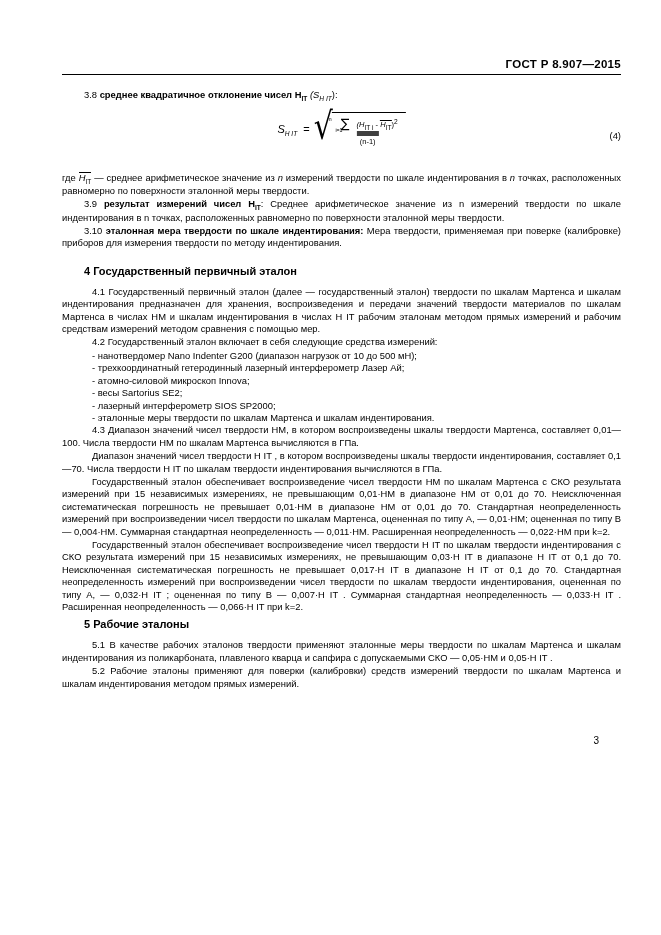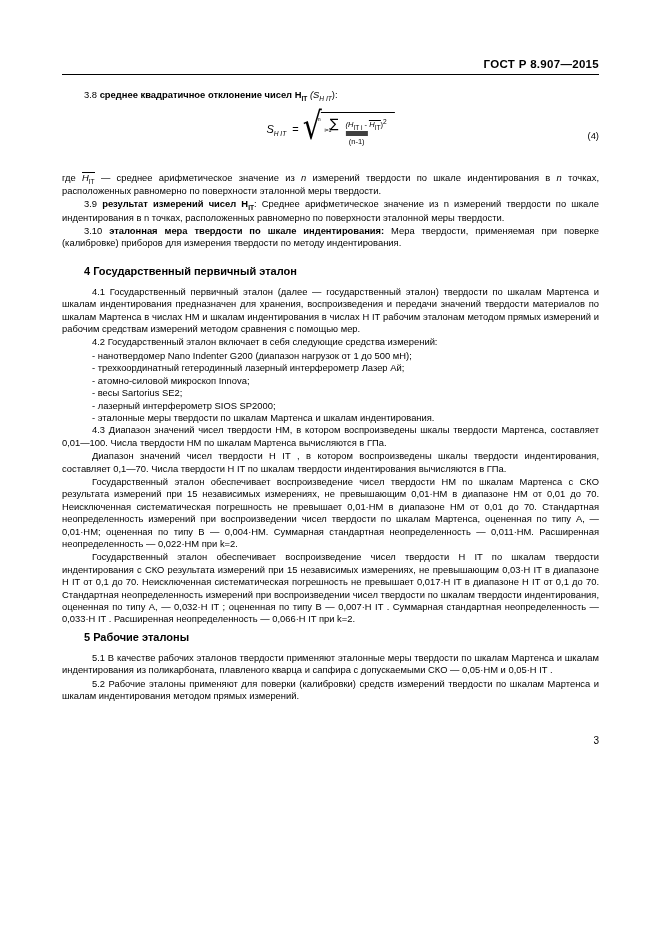--- a/index.html
+++ b/index.html
@@ -13,21 +13,21 @@
     font-family: "Liberation Sans", sans-serif;
     color: #000000;
     position: relative;
     overflow: hidden;
   }
   .page {
     position: relative;
     width: 661px;
     height: 784px;
     box-sizing: border-box;
-    padding: 58px 62px 40px 62px;
+    padding: 58px 40px 40px 62px;
   }
   
   .header {
     text-align: right;
     font-size: 11.5px;
     font-weight: bold;
     letter-spacing: 0.3px;
     padding-bottom: 4px;
     border-bottom: 1.2px solid #000;
     margin-bottom: 14px;
@@ -214,21 +214,21 @@
   <p class="p indent">
     <span>3.10</span>
     <b class="term">эталонная мера твердости по шкале индентирования:</b><span> Мера твердости, применяемая при поверке (калибровке) приборов для измерения твердости по методу индентирования.</span>
   </p>
 
   <h2 class="sect">4 Государственный первичный эталон</h2>
 
   <p class="p indent-big">4.1 Государственный первичный эталон (далее — государственный эталон) твердости по шкалам Мартенса и шкалам индентирования предназначен для хранения, воспроизведения и передачи значений твердости материалов по шкалам Мартенса в числах НМ и шкалам индентирования в числах H IT рабочим эталонам методом прямых измерений и рабочим средствам измерений методом сравнения с помощью мер.</p>
   <p class="p indent-big">4.2 Государственный эталон включает в себя следующие средства измерений:</p>
 
-  <p class="bullet">- нанотвердомер Nano Indenter G200 (диапазон нагрузок от 1 до 500 мН);</p>
+  <p class="bullet">- нанотвердомер Nano Indenter G200 (диапазон нагрузок от 10 до 500 мН);</p>
   <p class="bullet">- трехкоординатный гетеродинный лазерный интерферометр Лазер Ай;</p>
   <p class="bullet">- атомно-силовой микроскоп Innova;</p>
   <p class="bullet">- весы Sartorius SE2;</p>
   <p class="bullet">- лазерный интерферометр SIOS SP2000;</p>
   <p class="bullet">- эталонные меры твердости по шкалам Мартенса и шкалам индентирования.</p>
 
   <p class="p indent-big">4.3 Диапазон значений чисел твердости НМ, в котором воспроизведены шкалы твердости Мартенса, составляет 0,01—100. Числа твердости НМ по шкалам Мартенса вычисляются в ГПа.</p>
   <p class="p indent-big">Диапазон значений чисел твердости H IT , в котором воспроизведены шкалы твердости индентирования, составляет 0,1—70. Числа твердости H IT по шкалам твердости индентирования вычисляются в ГПа.</p>
   <p class="p indent-big">Государственный эталон обеспечивает воспроизведение чисел твердости НМ по шкалам Мартенса с СКО результата измерений при 15 независимых измерениях, не превышающим 0,01·НМ в диапазоне НМ от 0,01 до 70. Неисключенная систематическая погрешность не превышает 0,01·НМ в диапазоне НМ от 0,01 до 70. Стандартная неопределенность измерений при воспроизведении чисел твердости по шкалам Мартенса, оцененная по типу A, — 0,01·НМ; оцененная по типу B — 0,004·НМ. Суммарная стандартная неопределенность — 0,011·НМ. Расширенная неопределенность — 0,022·НМ при k=2.</p>
   <p class="p indent-big">Государственный эталон обеспечивает воспроизведение чисел твердости H IT по шкалам твердости индентирования с СКО результата измерений при 15 независимых измерениях, не превышающим 0,03·H IT в диапазоне H IT от 0,1 до 70. Неисключенная систематическая погрешность не превышает 0,017·H IT в диапазоне H IT от 0,1 до 70. Стандартная неопределенность измерений при воспроизведении чисел твердости по шкалам твердости индентирования, оцененная по типу A, — 0,032·H IT ; оцененная по типу B — 0,007·H IT . Суммарная стандартная неопределенность — 0,033·H IT . Расширенная неопределенность — 0,066·H IT при k=2.</p>

